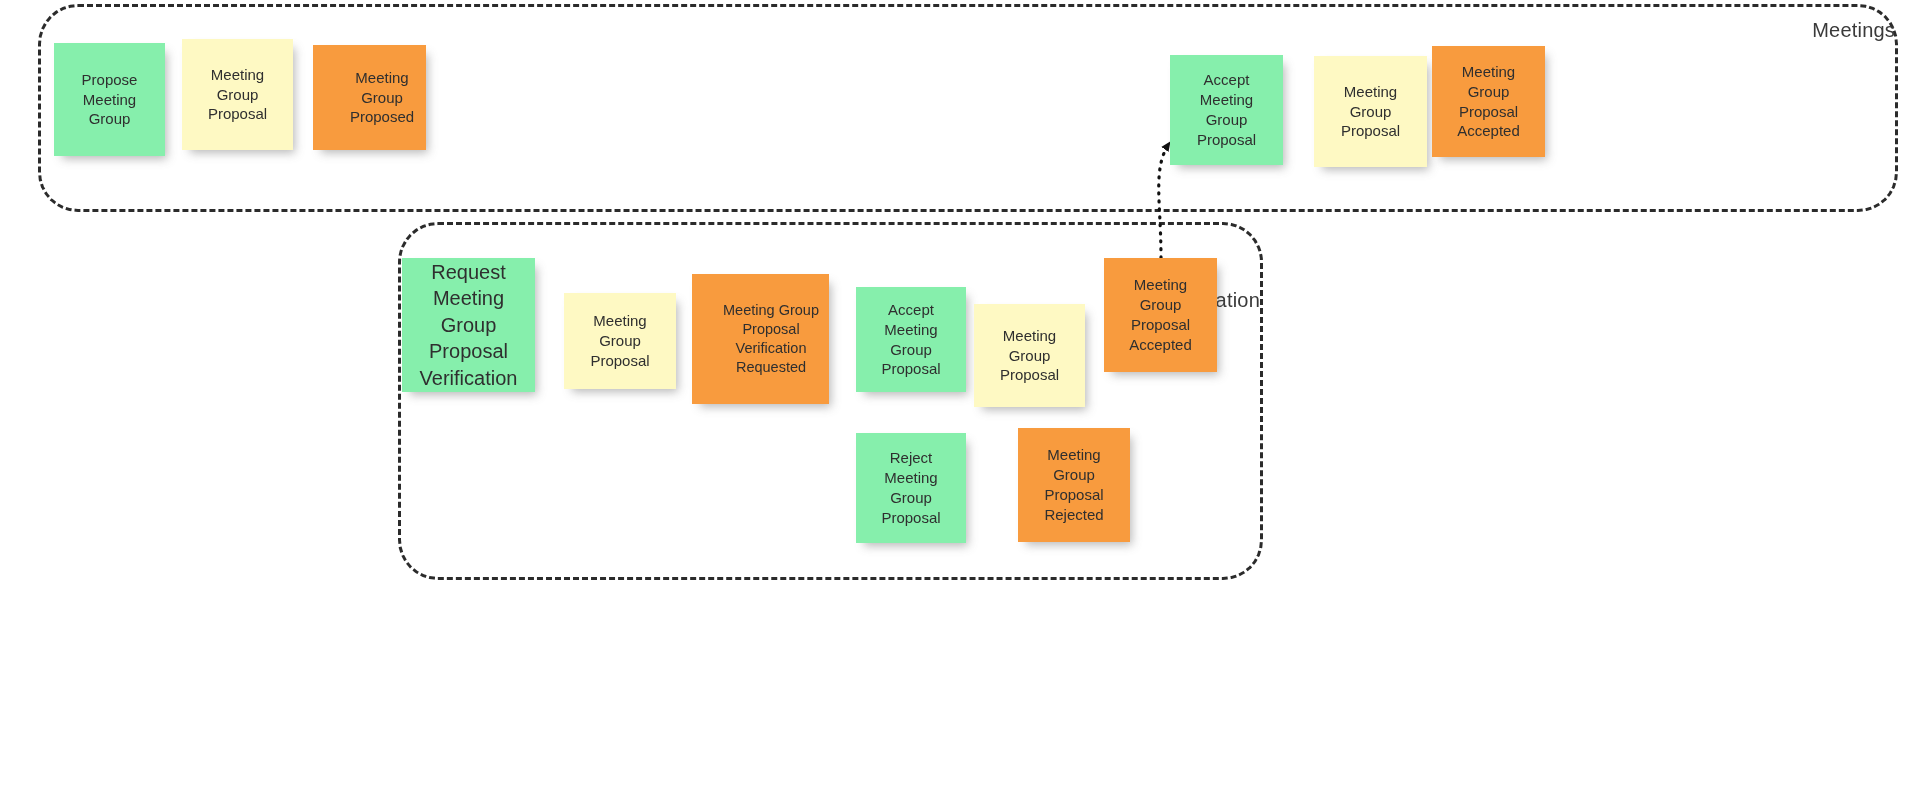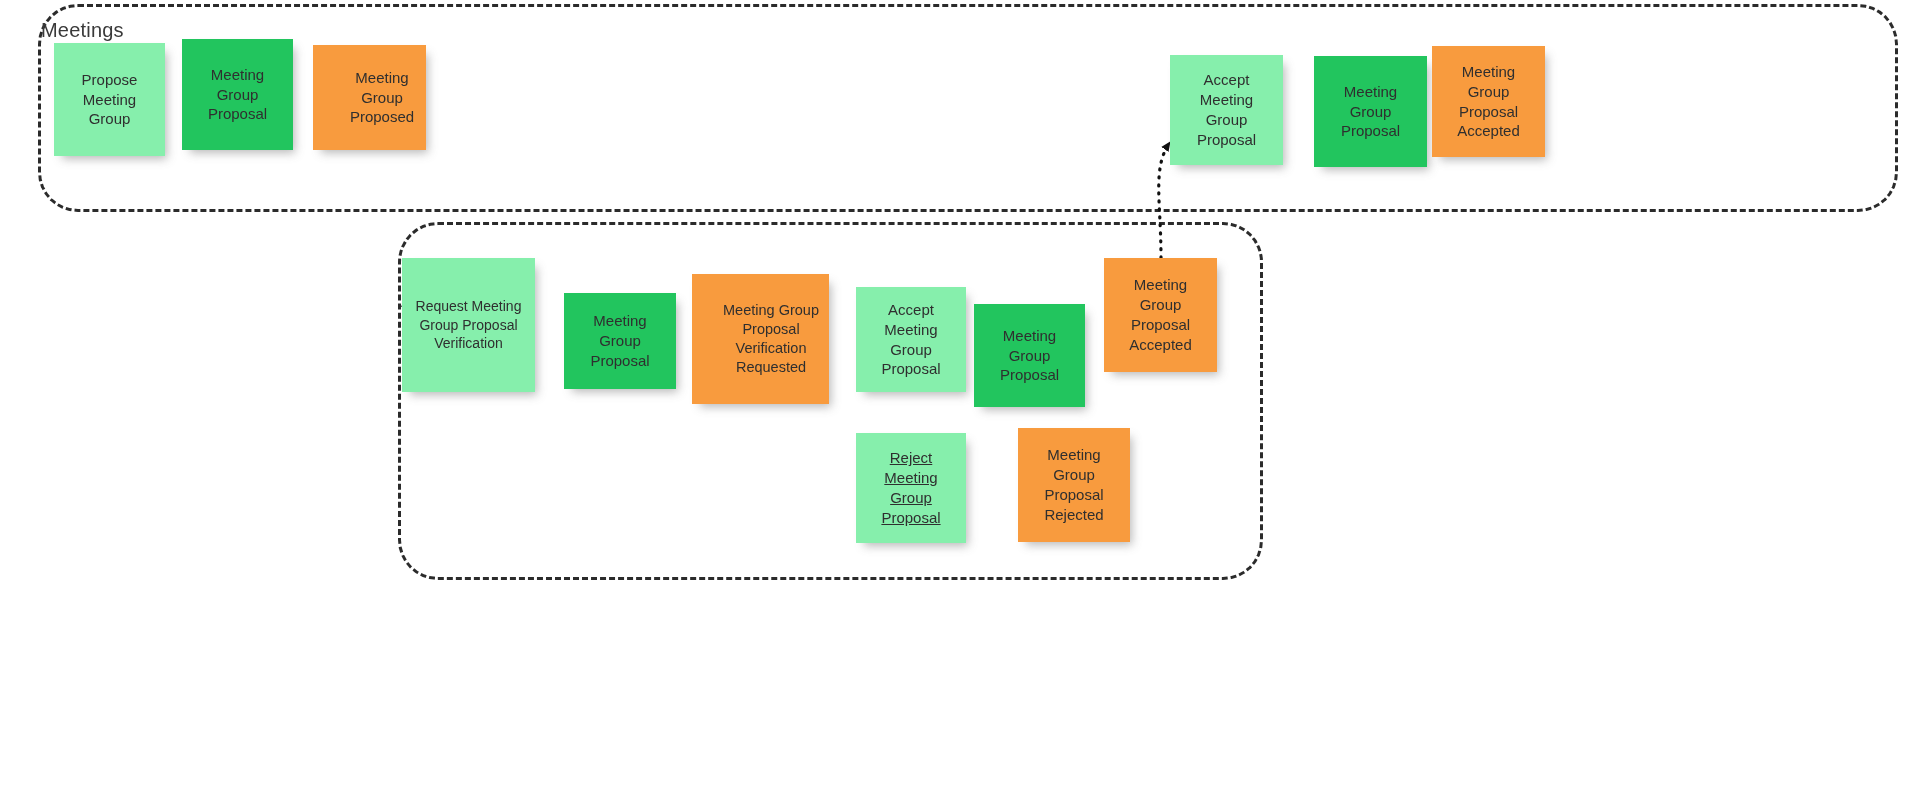--- a/index.html
+++ b/index.html
@@ -26,21 +26,21 @@
     position: absolute;
     border: 3px dashed #2b2b2b;
     border-radius: 40px;
     box-sizing: border-box;
     background: transparent;
   }
   .lane-title {
     position: absolute;
     left: 0;
     right: 0;
-    text-align: left;
+    text-align: right;
     font-size: 20px;
     color: #3a3a3a;
     font-family: "Liberation Sans", sans-serif;
     letter-spacing: 0.2px;
     white-space: nowrap;
   }
 
   #lane-meetings {
     left: 38px;
     top: 4px;
@@ -71,21 +71,21 @@
     font-size: 15px;
     line-height: 1.32;
     padding: 6px 7px;
     z-index: 4;
     box-shadow: 5px 6px 9px -3px rgba(90,90,90,0.42);
     font-family: "Liberation Sans", sans-serif;
   }
   .note-text { display: block; width: 100%; }
 
   .note.cmd   { background: #86efac; }
-  .note.agg   { background: #22c55e; }
+  .note.agg   { background: #fef9c3; }
   .note.evt   { background: #f89b3e; }
 
   
   #connectors {
     position: absolute;
     left: 0; top: 0;
     width: 1930px;
     height: 809px;
     z-index: 3;
     pointer-events: none;
@@ -130,21 +130,21 @@
   </div>
 
   <div class="note agg" style="left:1314px; top:56px; width:113px; height:111px;">
     <span class="note-text">Meeting Group Proposal</span>
   </div>
 
   <div class="note evt" style="left:1432px; top:46px; width:113px; height:111px;">
     <span class="note-text">Meeting Group Proposal Accepted</span>
   </div>
 
-  <div class="note cmd" style="left:402px; top:258px; width:133px; height:134px; font-size:14px;">
+  <div class="note cmd" style="left:402px; top:258px; width:133px; height:134px; font-size:20px;">
     <span class="note-text">Request Meeting Group Proposal Verification</span>
   </div>
 
   <div class="note agg" style="left:564px; top:293px; width:112px; height:96px;">
     <span class="note-text">Meeting Group Proposal</span>
   </div>
 
   <div class="note evt" style="left:692px; top:274px; width:137px; height:130px; font-size:14.5px;padding-left:28px;">
     <span class="note-text">Meeting Group Proposal Verification Requested</span>
   </div>
@@ -154,21 +154,21 @@
   </div>
 
   <div class="note agg" style="left:974px; top:304px; width:111px; height:103px;">
     <span class="note-text">Meeting Group Proposal</span>
   </div>
 
   <div class="note evt" style="left:1104px; top:258px; width:113px; height:114px;">
     <span class="note-text">Meeting Group Proposal Accepted</span>
   </div>
 
-  <div class="note cmd" style="left:856px; top:433px; width:110px; height:110px;text-decoration:underline;">
+  <div class="note cmd" style="left:856px; top:433px; width:110px; height:110px;">
     <span class="note-text">Reject Meeting Group Proposal</span>
   </div>
 
   <div class="note evt" style="left:1018px; top:428px; width:112px; height:114px;">
     <span class="note-text">Meeting Group Proposal Rejected</span>
   </div>
 
 </div>
 
 </body></html>

